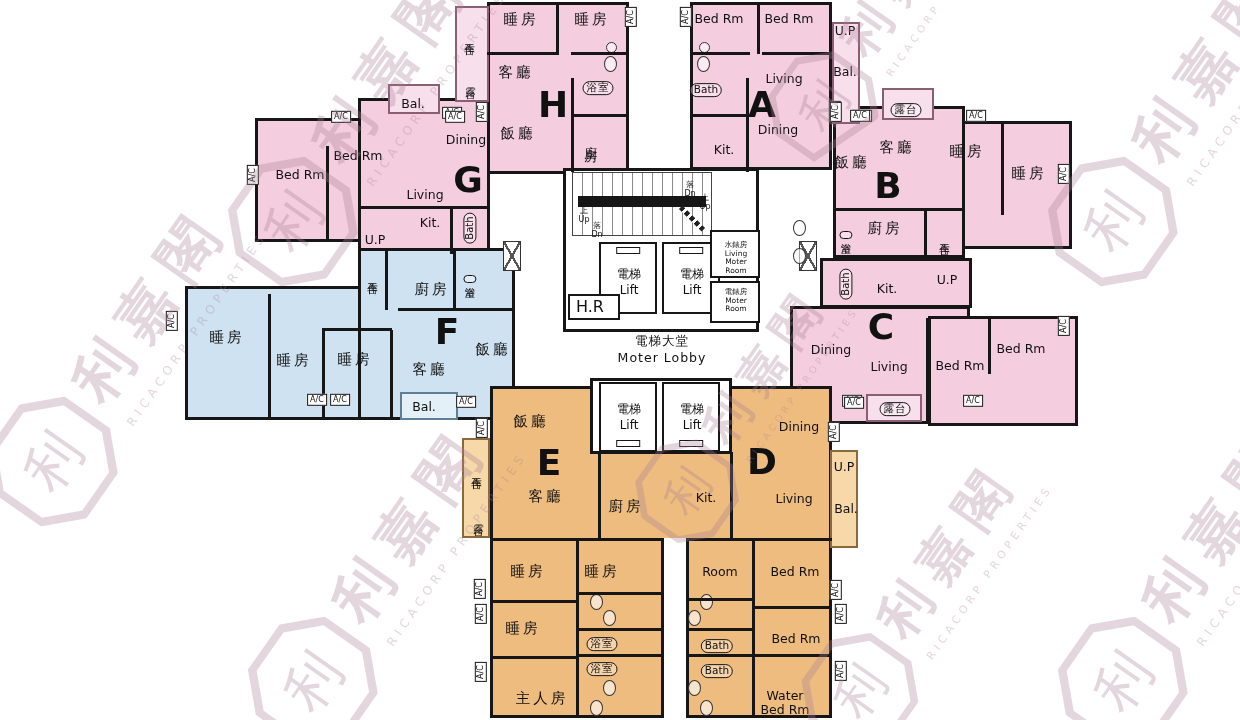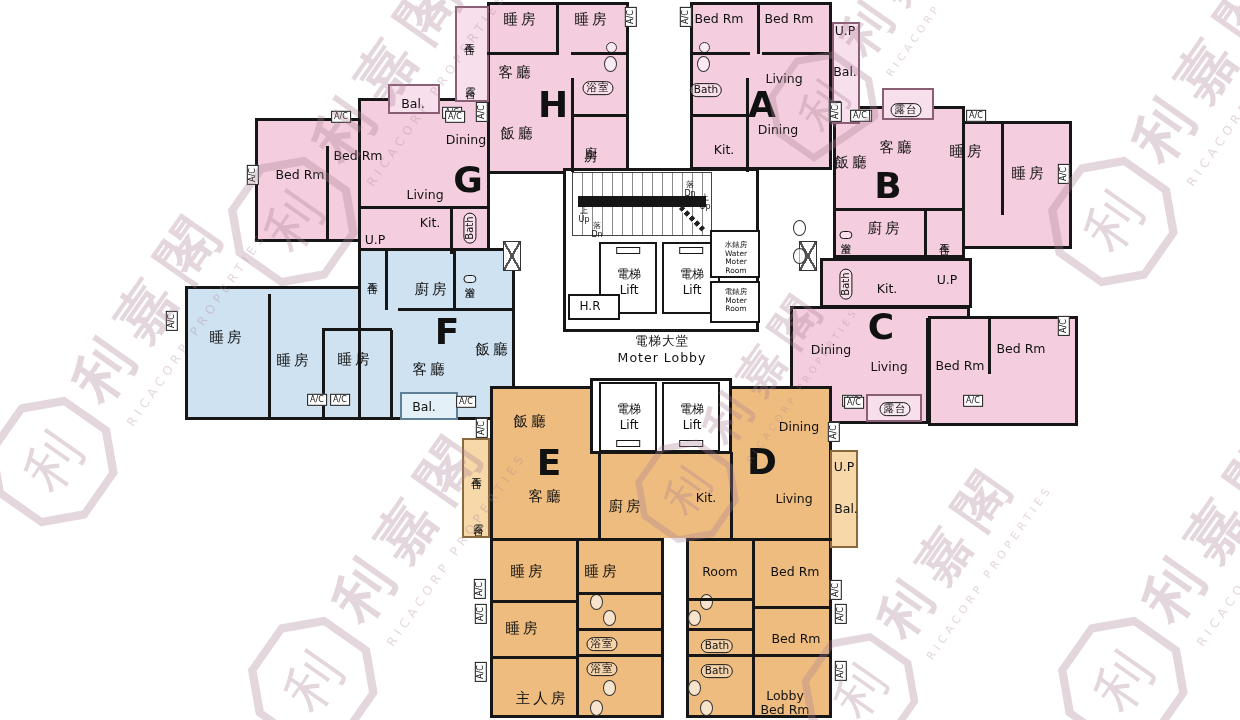--- a/index.html
+++ b/index.html
@@ -33,21 +33,21 @@
      border:1.5px solid #333;z-index:9;}
   .wc{position:absolute;width:11px;height:14px;border:1.3px solid #333;border-radius:50%;
       background:rgba(255,255,255,.6);z-index:9;}
   .sk{position:absolute;width:9px;height:9px;border:1.3px solid #333;border-radius:50%;
       background:rgba(255,255,255,.6);z-index:9;}
   
   .lab{position:absolute;transform:translate(-50%,-50%);white-space:pre-line;text-align:center;
        line-height:1.12;z-index:20;color:#111;}
   .zh{font-size:14.5px;letter-spacing:3px;}
   .en{font-size:12.5px;}
-  .en-s{font-size:12px;}
+  .en-s{font-size:16px;}
   .letter{font-size:36px;font-weight:700;letter-spacing:0;}
   .vzh{writing-mode:vertical-rl;text-orientation:upright;font-size:13px;letter-spacing:2px;}
   .vzh-s{writing-mode:vertical-rl;text-orientation:upright;font-size:10.5px;letter-spacing:1px;}
   .bx-zh{font-size:10.5px;letter-spacing:1px;border:1.3px solid #161616;border-radius:7px;
          padding:0 3px;background:rgba(255,255,255,.35);}
   .bx-en{font-size:10.5px;border:1.3px solid #161616;border-radius:7px;padding:0 3px;
          background:rgba(255,255,255,.35);}
   .bx-vzh{writing-mode:vertical-rl;text-orientation:upright;font-size:10px;border:1.3px solid #161616;
           border-radius:7px;padding:3px 0;background:rgba(255,255,255,.35);}
   .bx-ven{font-size:10px;border:1.3px solid #161616;border-radius:7px;padding:0 3px;
@@ -282,32 +282,32 @@
       <span class="lab en" style="left: 799px; top: 427px;">Dining</span>
       <span class="lab letter" style="left: 762px; top: 462px;">D</span>
       <span class="lab en" style="left: 794px; top: 499px;">Living</span>
       <span class="lab en" style="left: 844px; top: 467px;">U.P</span>
       <span class="lab en" style="left: 846px; top: 509px;">Bal.</span>
       <span class="lab en" style="left: 720px; top: 572px;">Room</span>
       <span class="lab en" style="left: 795px; top: 572px;">Bed Rm</span>
       <span class="lab en" style="left: 796px; top: 639px;">Bed Rm</span>
       <span class="lab bx-en" style="left: 717px; top: 646px;">Bath</span>
       <span class="lab bx-en" style="left: 717px; top: 671px;">Bath</span>
-      <span class="lab en" style="left: 785px; top: 703px;">Lobby
+      <span class="lab en" style="left: 785px; top: 703px;">Water
 Bed Rm</span>
       <span class="lab acv" style="left: 836px; top: 590px;">A/C</span>
       <span class="lab acv" style="left: 841px; top: 614px;">A/C</span>
       <span class="lab acv" style="left: 841px; top: 671px;">A/C</span>
       <span class="lab lift" style="left: 629px; top: 283px;">電梯
 Lift</span>
       <span class="lab lift" style="left: 692px; top: 283px;">電梯
 Lift</span>
       <span class="lab en-s" style="left: 590px; top: 307px;">H.R</span>
       <span class="lab tiny" style="left: 736px; top: 258px;">水錶房
-Water
+Living
 Moter
 Room</span>
       <span class="lab tiny" style="left: 736px; top: 301px;">電錶房
 Moter
 Room</span>
       <span class="lab lobby" style="left: 662px; top: 350px;">電梯大堂
 Moter Lobby</span>
       <span class="lab lift" style="left: 629px; top: 418px;">電梯
 Lift</span>
       <span class="lab lift" style="left: 692px; top: 418px;">電梯

